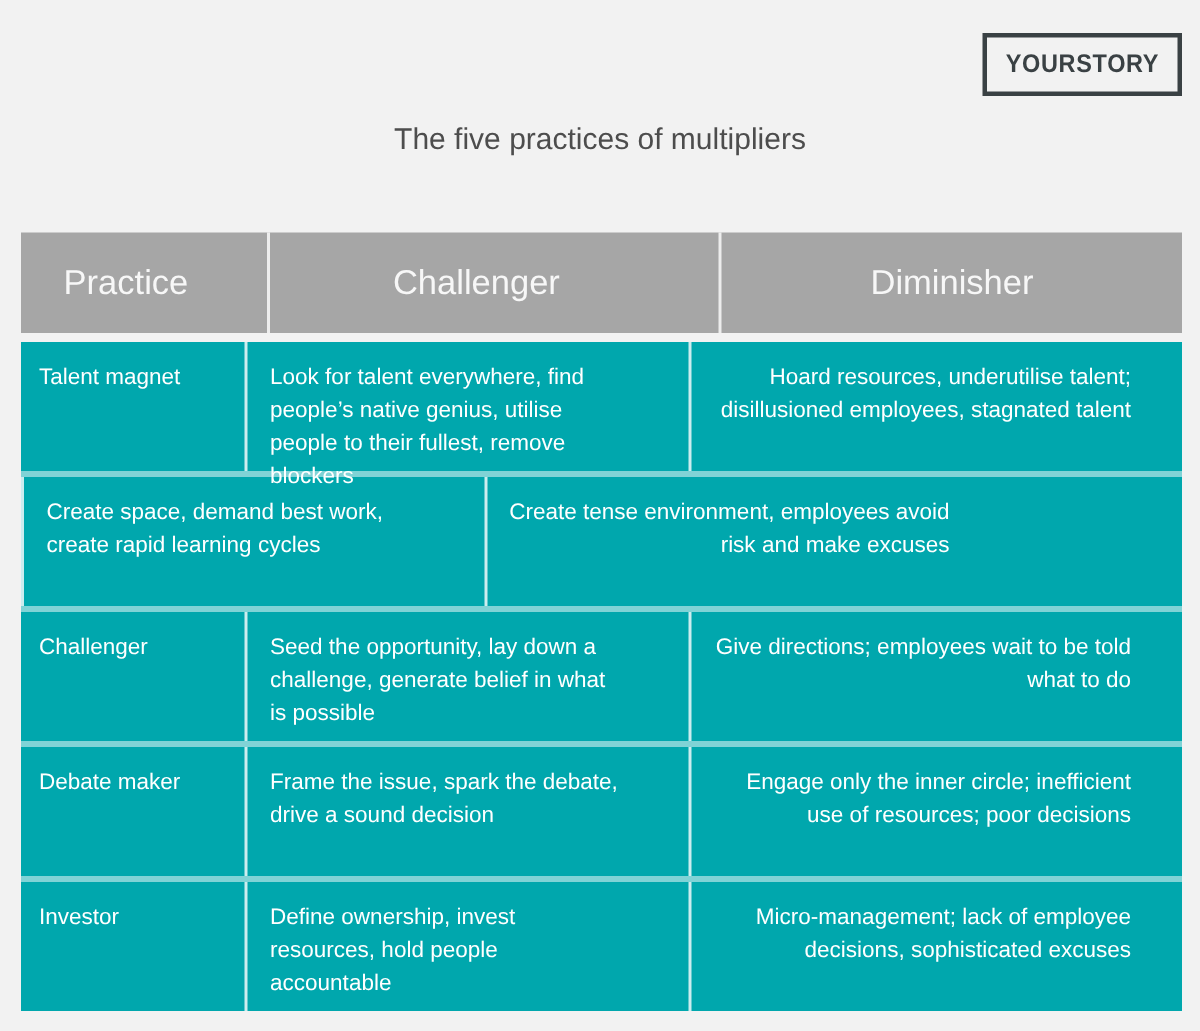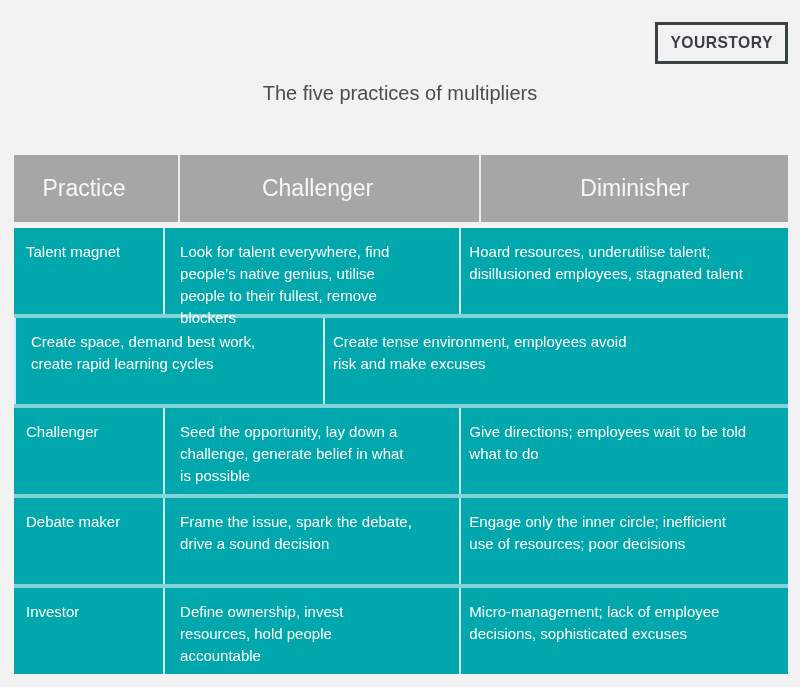--- a/index.html
+++ b/index.html
@@ -54,21 +54,21 @@
   .td {
     box-sizing: border-box;
     color: var(--cell, #ffffff);
     font-size: 15px; line-height: 22px;
   }
   .col-practice   { width: 156px; }
   .col-multiplier { width: 309px; border-left: 2px solid rgba(255,255,255,0.8); }
   .col-diminisher { width: 344px; border-left: 2px solid rgba(255,255,255,0.8); }
   .td.col-practice   { padding: 13px 8px 0 12px; border-radius: 11px; }
   .td.col-multiplier { padding: 13px 44px 0 15px; }
-  .td.col-diminisher { padding: 13px 34px 0 8px; }
+  .td.col-diminisher { padding: 13px 34px 0 8px; text-align: right; }
 </style>
 </head>
 <body>
 
 <div class="logo-box">
   <span class="logo-text">YOURSTORY</span>
 </div>
 
 <h1 class="title">The five practices of multipliers</h1>
 

